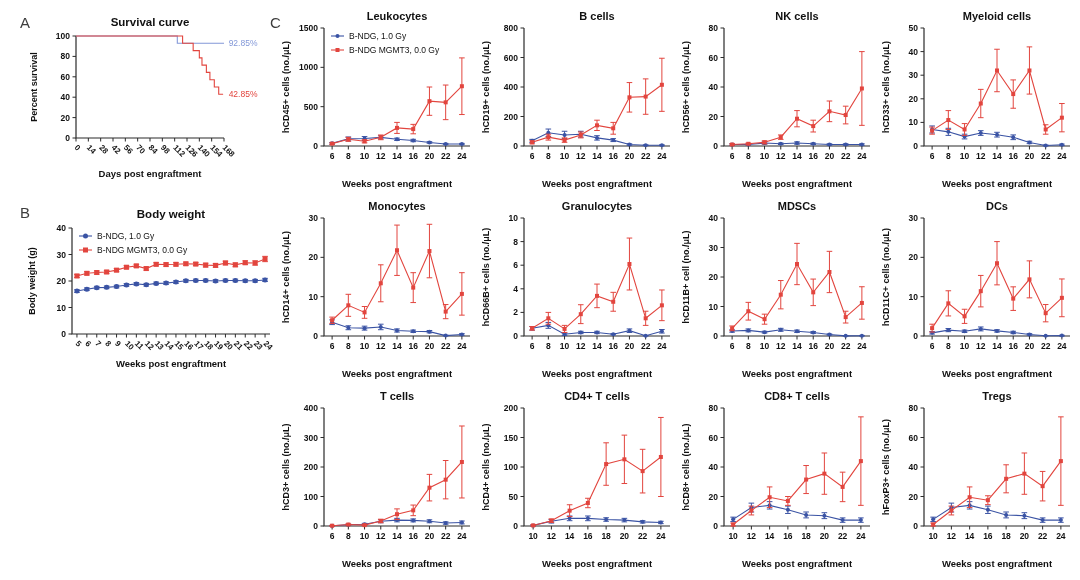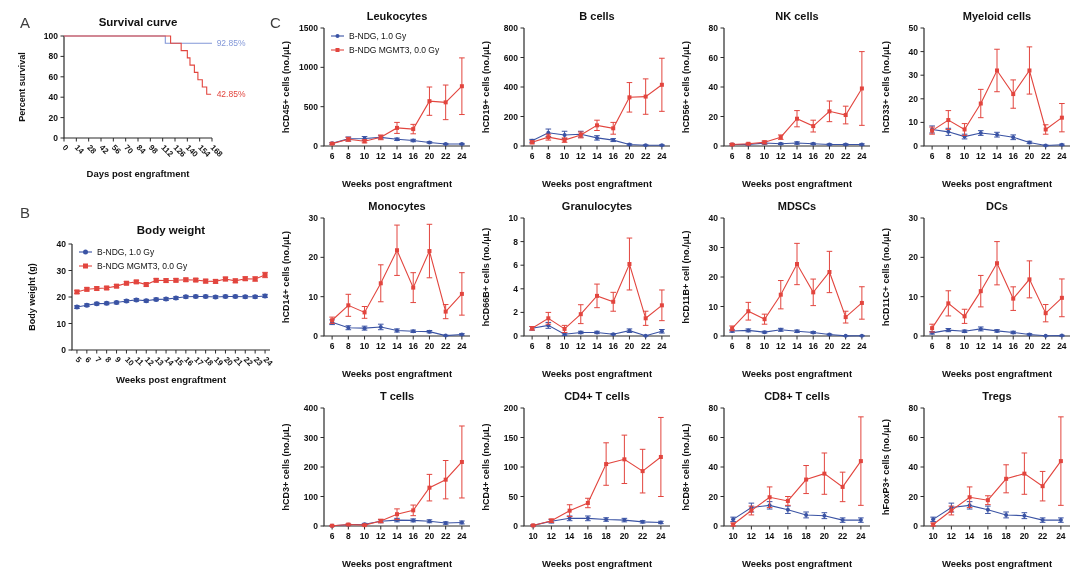--- a/index.html
+++ b/index.html
@@ -14,21 +14,21 @@
   svg text{font-family:"Liberation Sans",sans-serif;}
 </style>
 </head>
 <body>
 
 <div id="canvas">
   <div class="plabel" style="left:20px;top:14px">A</div>
   <div class="plabel" style="left:20px;top:204px">B</div>
   <div class="plabel" style="left:270px;top:14px">C</div>
 
-  <div class="chart-slot" style="left:14px;top:12px">
+  <div class="chart-slot" style="left:26px;top:12px">
       <svg width="248" height="170" viewBox="0 0 248 170">
         <text x="124" y="14" text-anchor="middle" font-size="11.5" font-weight="bold" fill="#111111">Survival curve</text>
         <text x="11" y="75" text-anchor="middle" font-size="9" font-weight="bold" fill="#111111" transform="rotate(-90 11 75)">Percent survival</text>
         <text x="124" y="165" text-anchor="middle" font-size="9.5" font-weight="bold" fill="#111111">Days post engraftment</text>
         <path d="M 50 24 L 50 126 L 198 126" stroke="#2b2b2b" stroke-width="1.2" fill="none"></path>
         <line x1="46.5" y1="126" x2="50" y2="126" stroke="#2b2b2b" stroke-width="1"></line>
         <text x="44" y="129" text-anchor="end" font-size="8.5" font-weight="bold" fill="#111111">0</text>
         <line x1="46.5" y1="105.6" x2="50" y2="105.6" stroke="#2b2b2b" stroke-width="1"></line>
         <text x="44" y="108.6" text-anchor="end" font-size="8.5" font-weight="bold" fill="#111111">20</text>
         <line x1="46.5" y1="85.19999999999999" x2="50" y2="85.19999999999999" stroke="#2b2b2b" stroke-width="1"></line>
@@ -64,21 +64,21 @@
         <line x1="185.66666666666666" y1="126" x2="185.66666666666666" y2="129.5" stroke="#2b2b2b" stroke-width="1"></line>
         <text x="183.66666666666666" y="136" text-anchor="start" font-size="8" font-weight="bold" fill="#111111" transform="rotate(45 183.66666666666666 136)">154</text>
         <line x1="198" y1="126" x2="198" y2="129.5" stroke="#2b2b2b" stroke-width="1"></line>
         <text x="196" y="136" text-anchor="start" font-size="8" font-weight="bold" fill="#111111" transform="rotate(45 196 136)">168</text>
         <polyline points="50,24 151.3095238095238,24 151.3095238095238,31.28280000000001 198,31.28280000000001" fill="none" stroke="#8398d8" stroke-width="1.1"></polyline>
         <polyline points="50,24 156.59523809523807,24 156.59523809523807,31.28280000000001 167.16666666666666,31.28280000000001 167.16666666666666,38.5758 173.33333333333334,38.5758 173.33333333333334,45.85860000000001 175.97619047619048,45.85860000000001 175.97619047619048,53.14139999999999 180.38095238095238,53.14139999999999 180.38095238095238,60.4242 183.9047619047619,60.4242 183.9047619047619,67.71719999999999 188.30952380952382,67.71719999999999 188.30952380952382,75 192.71428571428572,75 192.71428571428572,82.28280000000001 197.11904761904762,82.28280000000001" fill="none" stroke="#e2453e" stroke-width="1.1"></polyline>
         <text x="202.64285714285714" y="34.293000000000006" text-anchor="start" font-size="8.5" font-weight="normal" fill="#8398d8">92.85%</text>
         <text x="202.64285714285714" y="85.293" text-anchor="start" font-size="8.5" font-weight="normal" fill="#e2453e">42.85%</text>
       </svg>
     </div>
-  <div class="chart-slot" style="left:24px;top:220px">
+  <div class="chart-slot" style="left:24px;top:204px">
       <svg width="258" height="168" viewBox="0 0 258 168">
         <text x="147" y="14" text-anchor="middle" font-size="11.5" font-weight="bold" fill="#111111">Body weight</text>
         <text x="11" y="77" text-anchor="middle" font-size="9" font-weight="bold" fill="#111111" transform="rotate(-90 11 77)">Body weight (g)</text>
         <text x="147" y="163" text-anchor="middle" font-size="9.5" font-weight="bold" fill="#111111">Weeks post engraftment</text>
         <path d="M 48 24 L 48 130 L 246 130" stroke="#2b2b2b" stroke-width="1.2" fill="none"></path>
         <line x1="44.5" y1="130" x2="48" y2="130" stroke="#2b2b2b" stroke-width="1"></line>
         <text x="42" y="133" text-anchor="end" font-size="8.5" font-weight="bold" fill="#111111">0</text>
         <line x1="44.5" y1="103.5" x2="48" y2="103.5" stroke="#2b2b2b" stroke-width="1"></line>
         <text x="42" y="106.5" text-anchor="end" font-size="8.5" font-weight="bold" fill="#111111">10</text>
         <line x1="44.5" y1="77" x2="48" y2="77" stroke="#2b2b2b" stroke-width="1"></line>

